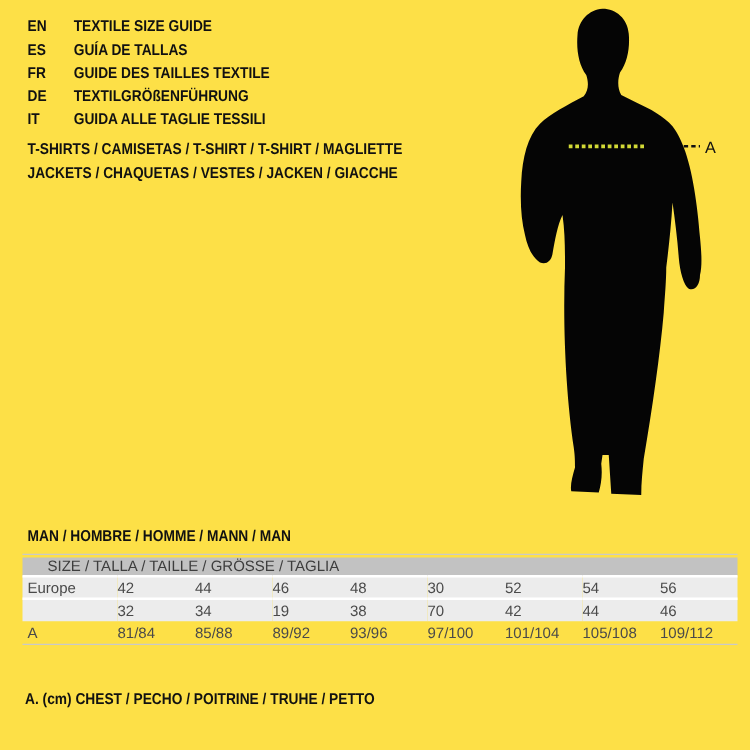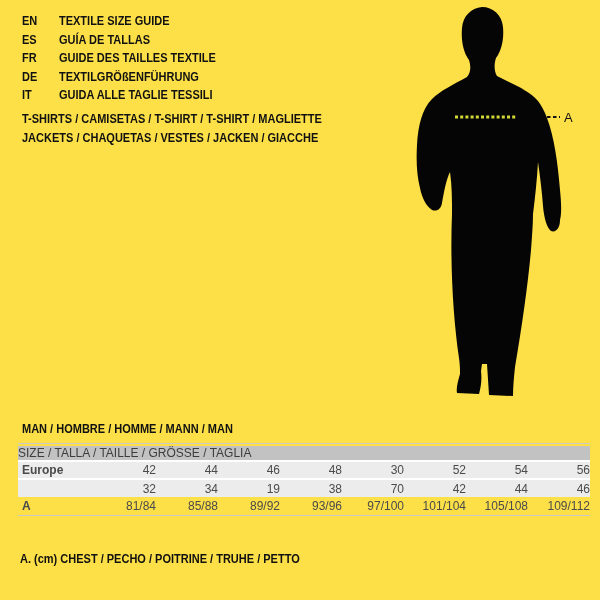--- a/index.html
+++ b/index.html
@@ -50,27 +50,27 @@
     border-bottom: 1px solid #c9c9c9;
     padding-top: 2px;
   }
   table.size-table {
     width: 100%;
     border-collapse: collapse;
     table-layout: fixed;
     font-size: 12px;
     color: #4a4a4a;
   }
-  table.size-table td { text-align: right; height: 18px; vertical-align: middle; }
-  table.size-table td.row-label { text-align: left; padding-left: 4px; font-weight: bold; }
+  table.size-table td { text-align: left; height: 18px; vertical-align: middle; }
+  table.size-table td.row-label { text-align: left; padding-left: 4px; }
   table.size-table .header-row td {
     background: #c2c2c2;
     color: #3d3d3d;
     text-align: left;
-    padding-left: 0;
+    padding-left: 20px;
     height: 15px;
     border-bottom: 2px solid #ffffff;
   }
   table.size-table tbody tr:nth-child(2) td,
   table.size-table tbody tr:nth-child(3) td { background: #ececec; }
   table.size-table tbody tr:nth-child(2) td { border-bottom: 2px solid #ffffff; }
 
   
   .footnote {
     position: absolute; left: 20px; top: 551px;

